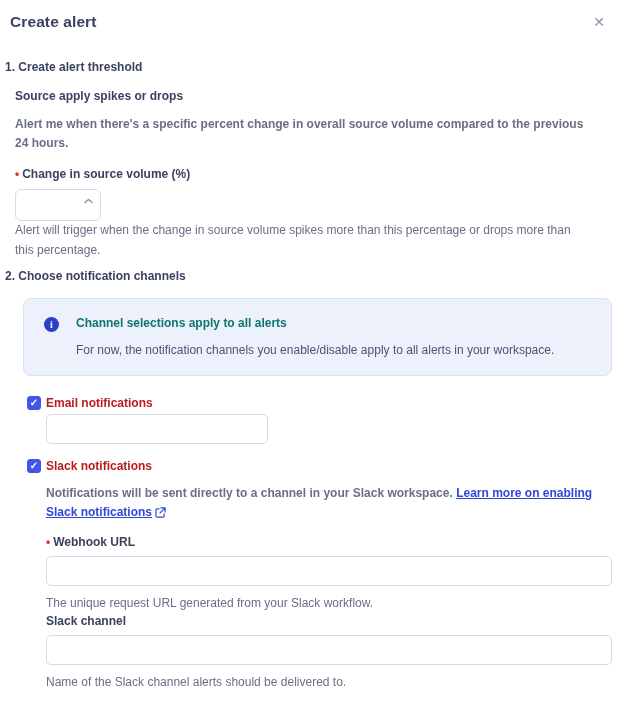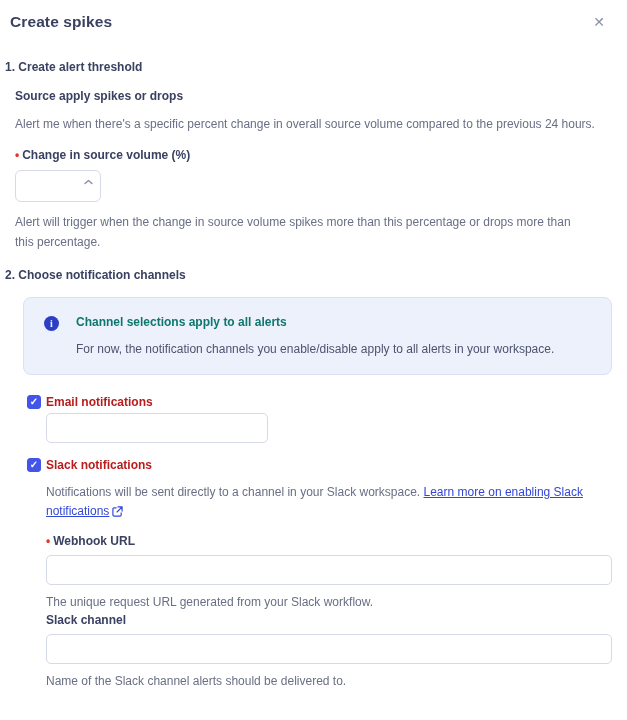--- a/index.html
+++ b/index.html
@@ -49,20 +49,21 @@
     margin-left: 10px;
     margin-top: 15px;
     font-size: 12px;
     font-weight: 700;
     color: #3a4161;
   }
   .body-text {
     font-size: 12px;
     line-height: 1.6;
     color: #696f85;
+    font-weight: bold;
   }
   .desc1 { margin-left: 10px; margin-top: 12px; max-width: 585px; }
 
   .field-label {
     font-size: 12px;
     font-weight: 700;
     color: #3a4161;
     display: flex;
     align-items: baseline;
   }
@@ -104,23 +105,23 @@
     display: flex;
     align-items: center;
     justify-content: center;
     padding: 0;
   }
   .help-text {
     font-size: 12px;
     line-height: 1.65;
     color: #696f85;
   }
-  .help1 { margin-left: 10px; margin-top: 11px; max-width: 572px; }
-
-  .s2-heading { margin-top: 15px; }
+  .help1 { margin-left: 10px; max-width: 572px; }
+
+  .s2-heading { margin-top: 8px; }
 
   .info-banner {
     margin-left: 18px;
     margin-top: 15px;
     width: 589px;
     background: #edf1fb;
     border: 1px solid #dae0f5;
     border-radius: 8px;
     padding: 17px 20px 18px 20px;
   }
@@ -217,21 +218,21 @@
   .full-input { margin-top: 7px; width: 566px; }
   .input-help { margin-top: 8px; }
   .channel-label { }
 </style>
 </head>
 <body>
 
 <div class="modal">
 
   <div class="modal-header">
-    <div class="modal-title">Create spikes</div>
+    <div class="modal-title">Create alert</div>
     <button class="close-btn"><span>✕</span></button>
   </div>
 
   <div class="content">
 
     <div class="section-heading s1-heading">1. Create alert threshold</div>
 
     <div class="subheading">Source apply spikes or drops</div>
 
     <div class="body-text desc1">Alert me when there's a specific percent change in overall source volume compared to the previous 24 hours.</div>

